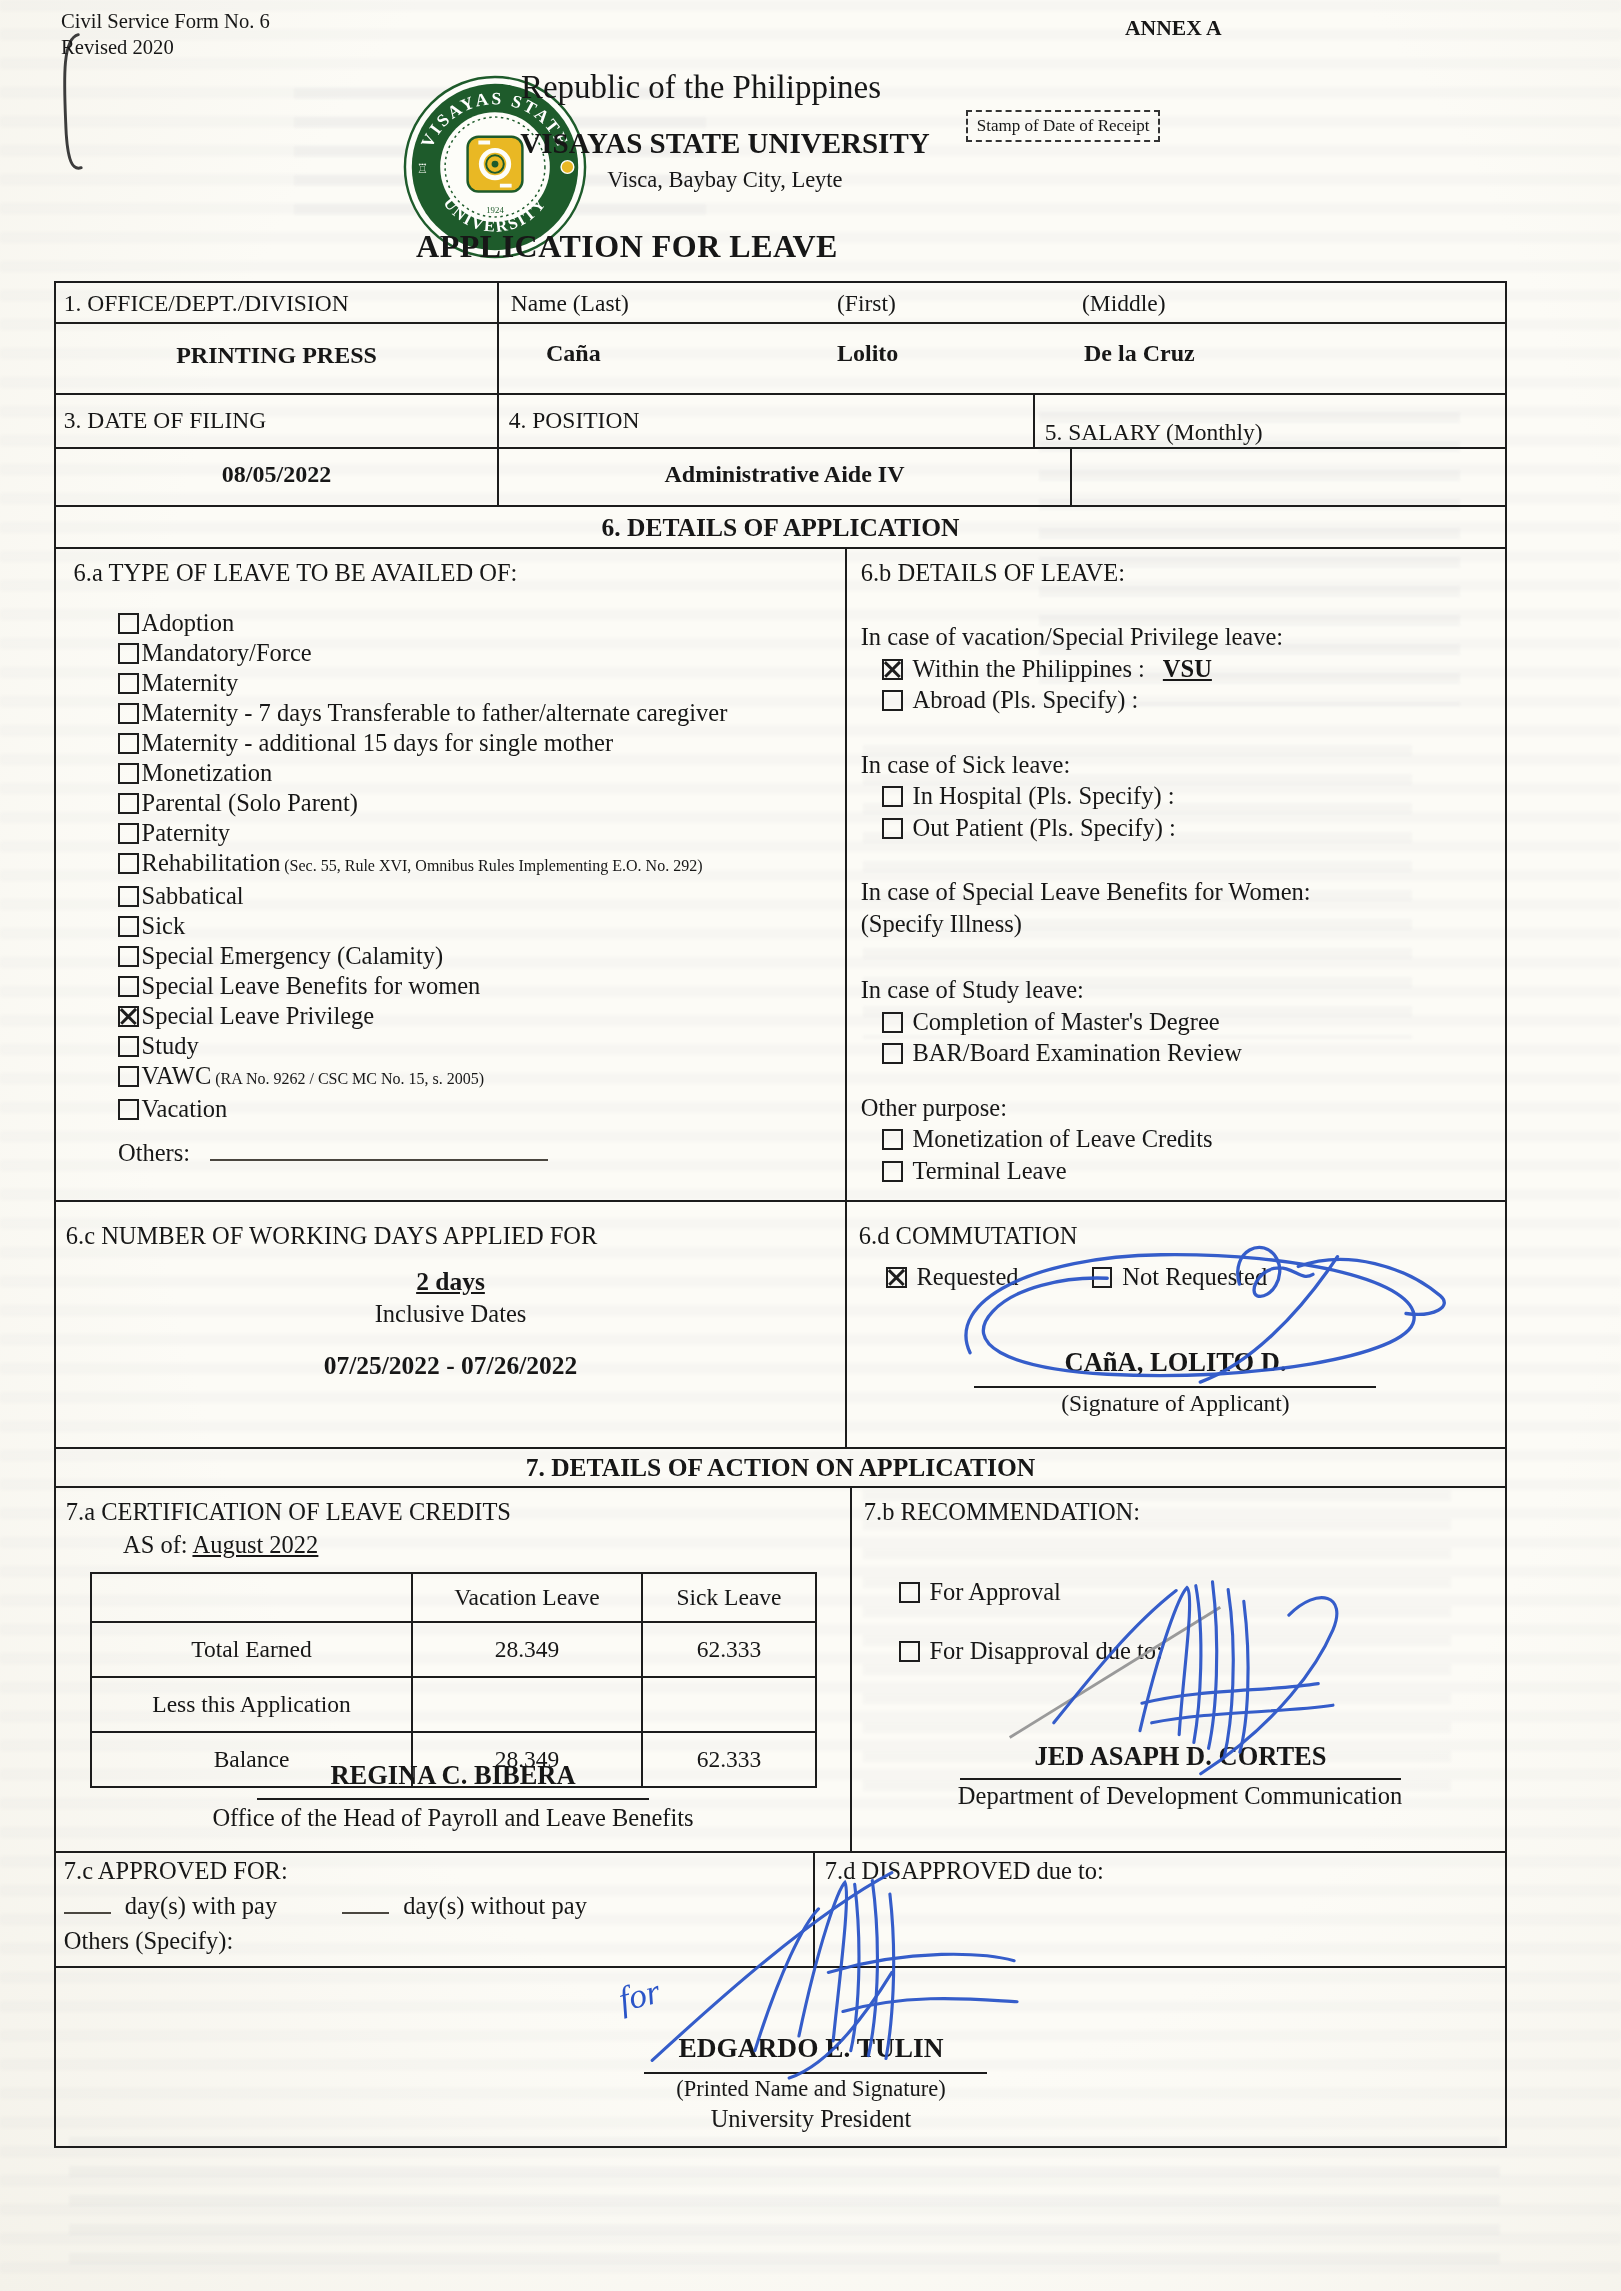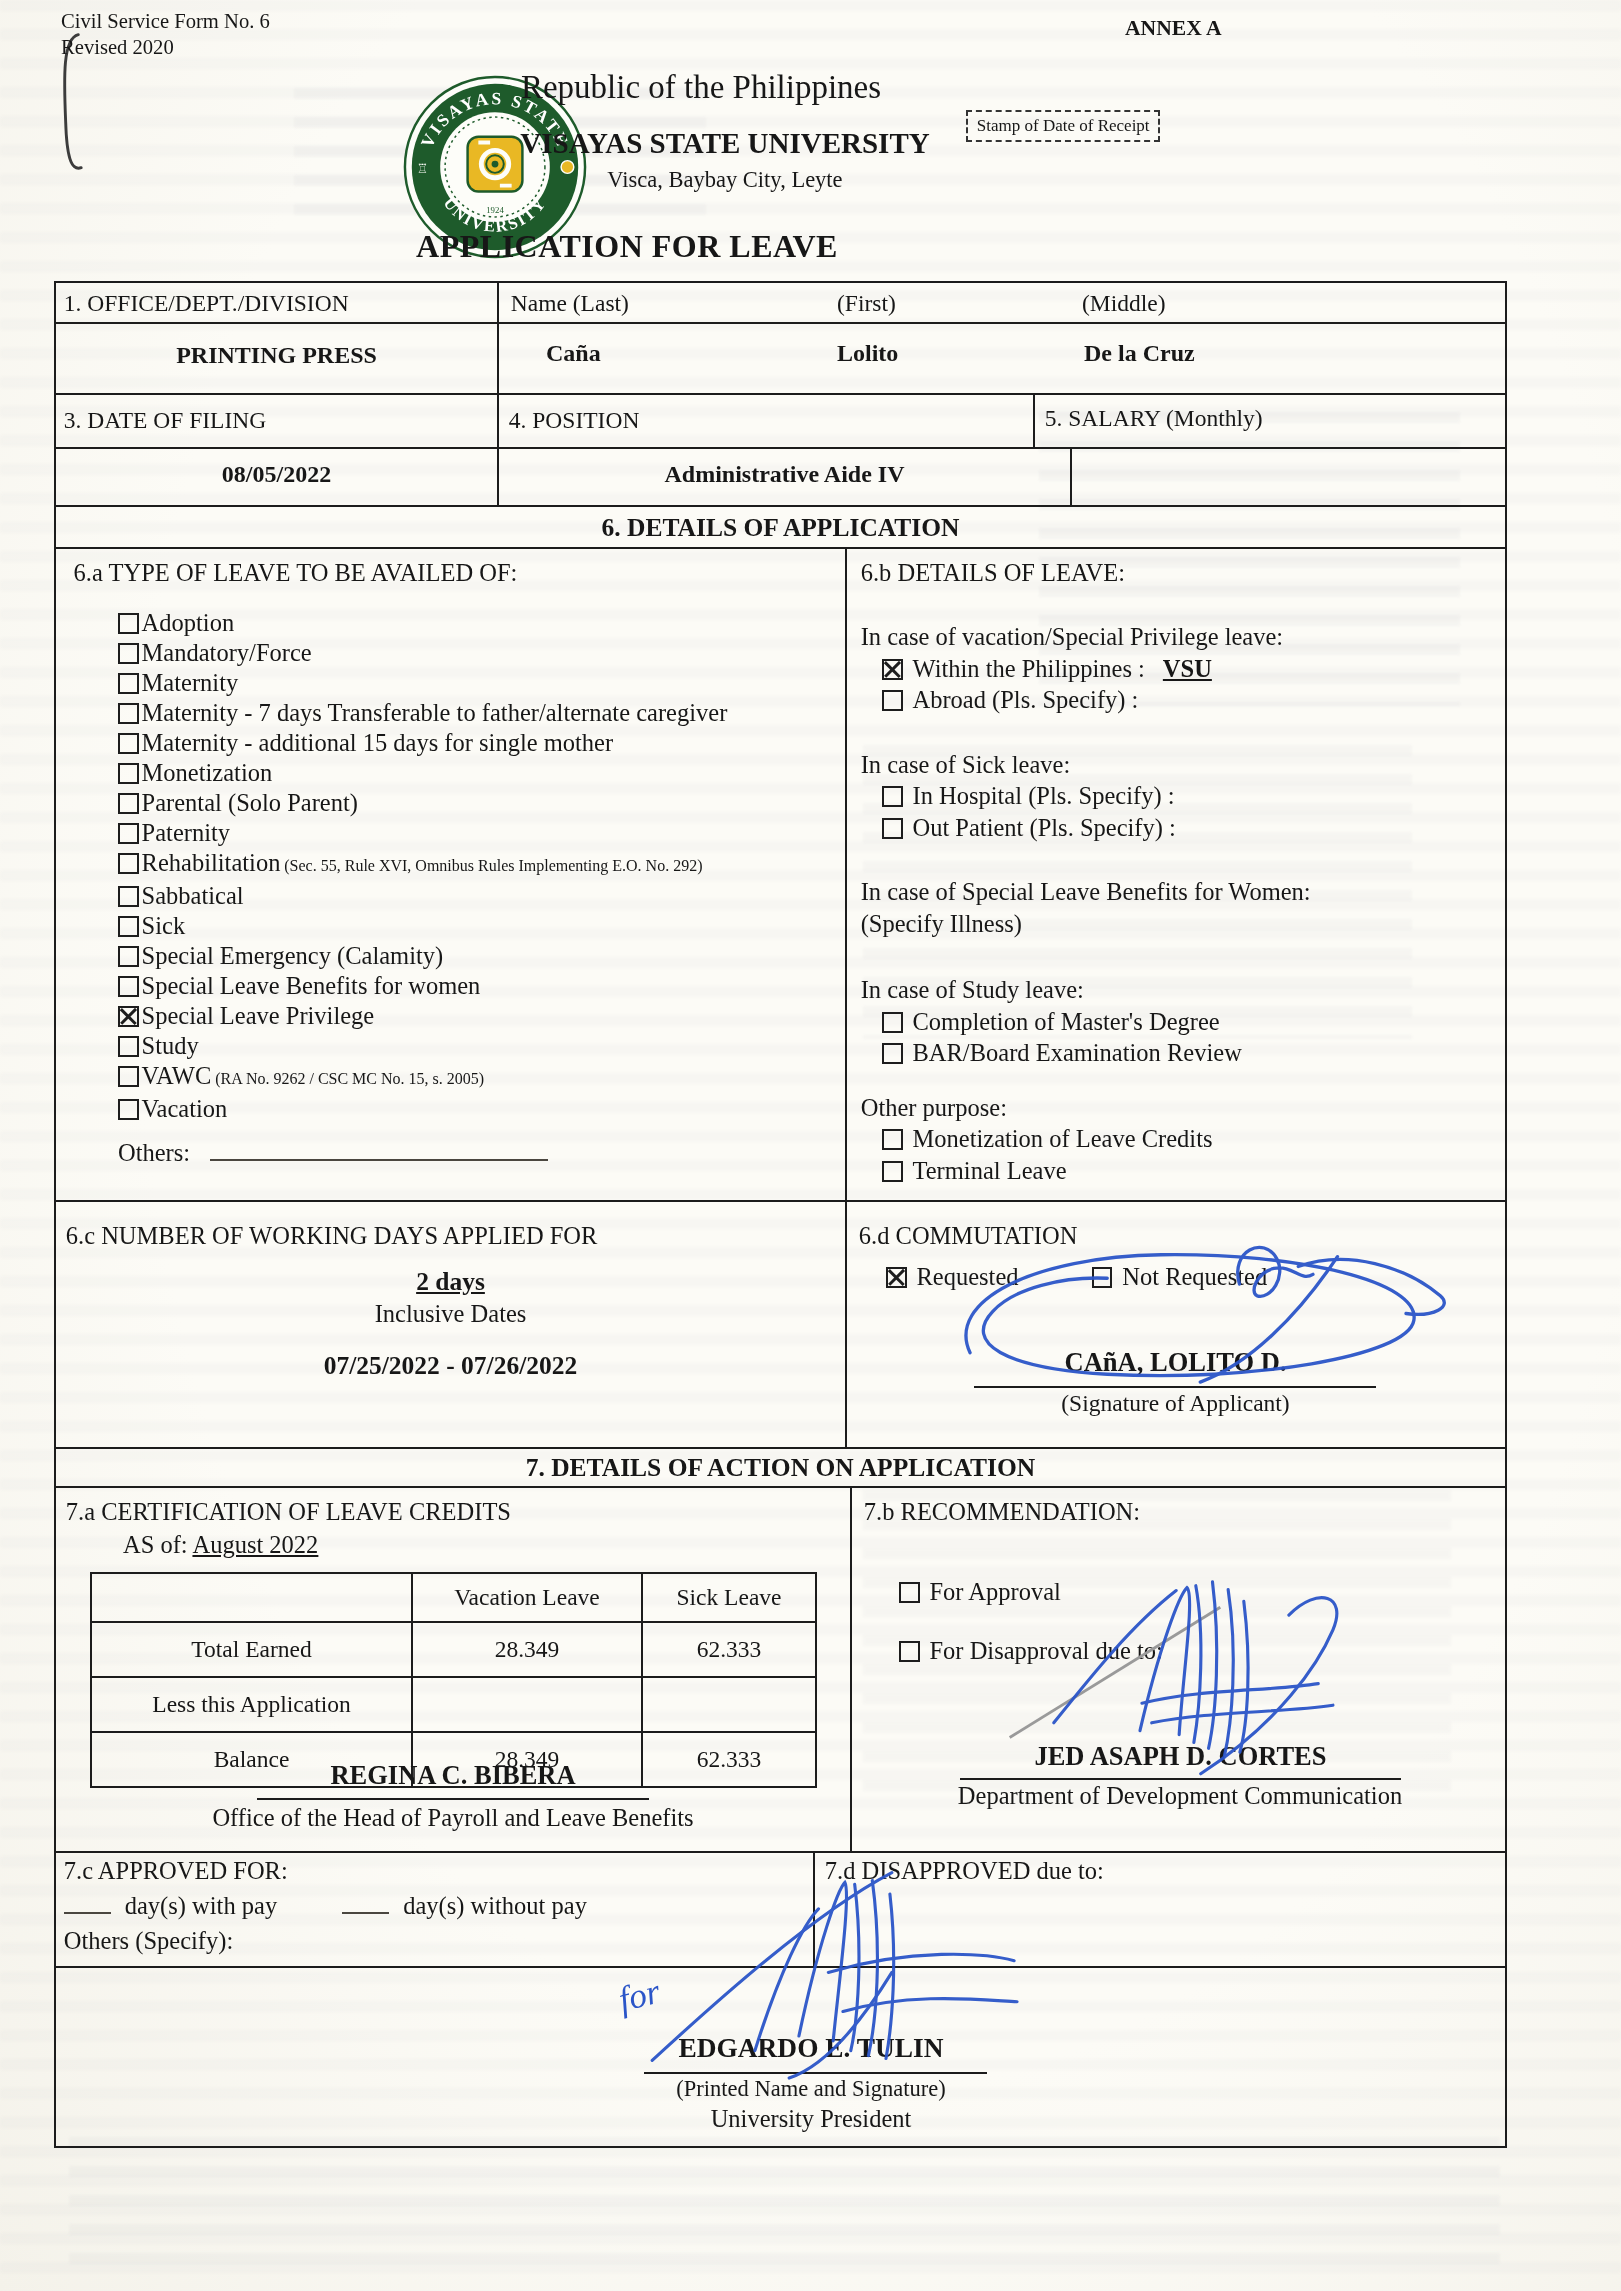--- a/index.html
+++ b/index.html
@@ -127,21 +127,21 @@
     </div>
 
     <div class="row" style="height:52px;">
       <div class="cell lab" style="width:441px;">
         <span class="abs" style="left:7.8px;top:11.8px;">3. DATE OF FILING</span>
       </div>
       <div class="cell lab" style="width:536px;">
         <span class="abs" style="left:9.8px;top:11.8px;">4. POSITION</span>
       </div>
       <div class="cell lab" style="flex:1;">
-        <span class="abs" style="left:9.8px;top:10px;">5. SALARY (Monthly)</span>
+        <span class="abs" style="left:9.8px;top:24px;">5. SALARY (Monthly)</span>
       </div>
     </div>
 
     <div class="row" style="height:56px;">
       <div class="cell ctr" style="width:441px;">
         <div class="val" style="margin-top:11.8px;">08/05/2022</div>
       </div>
       <div class="cell ctr" style="width:573px;">
         <div class="val" style="margin-top:11.8px;">Administrative Aide IV</div>
       </div>

